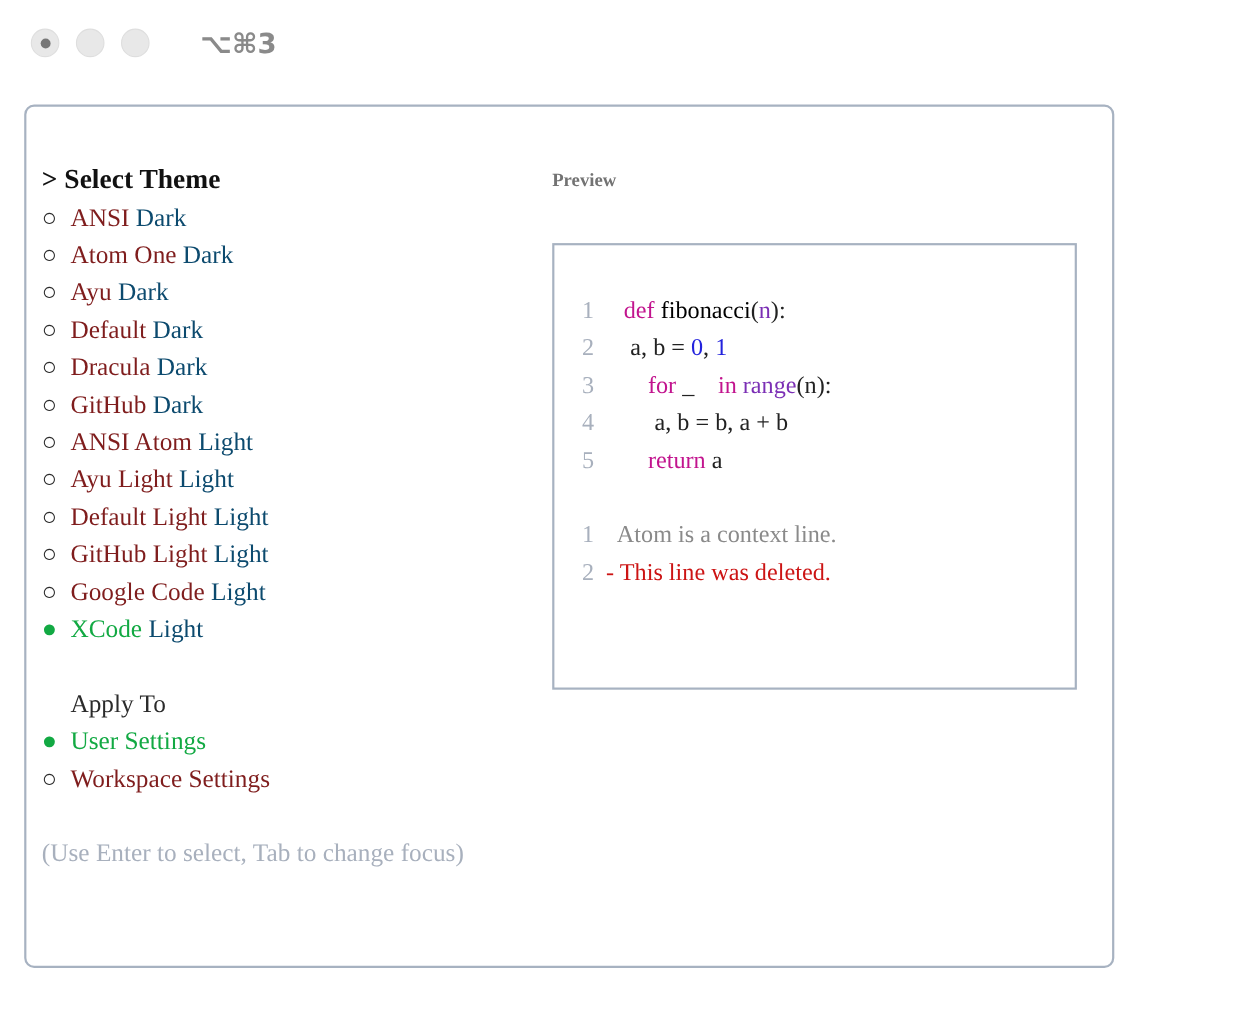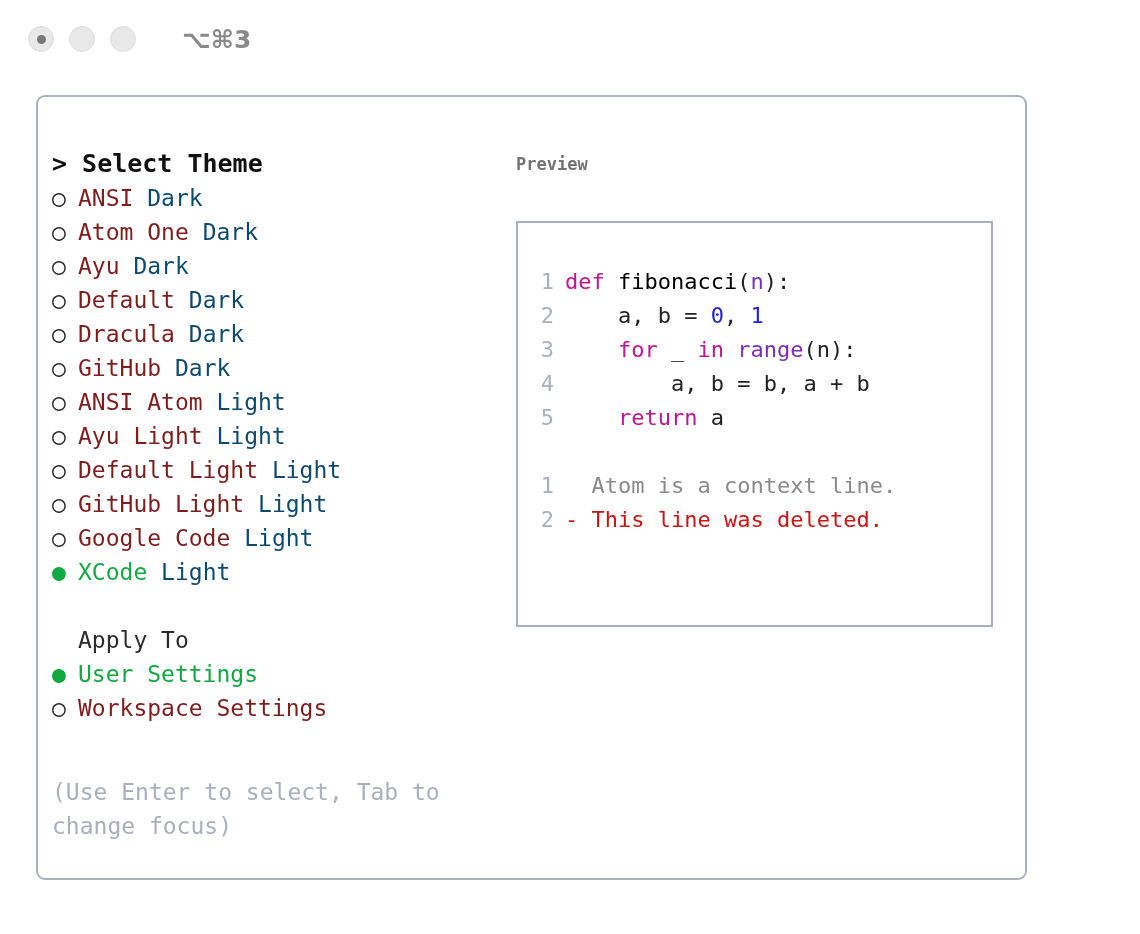--- a/index.html
+++ b/index.html
@@ -49,28 +49,29 @@
     font-size: 25px;
     font-weight: bold;
     color: #8a8a8a;
     letter-spacing: 0px;
     font-family: "DejaVu Sans", "Liberation Sans", sans-serif;
   }
 
   
   #panel {
     position: absolute;
-    left: 36px;
+    left: 22px;
     top: 95px;
     width: 991px;
     height: 785px;
     border: 2px solid #a7b2c1;
     border-radius: 9px;
     box-sizing: border-box;
     background: #ffffff;
+    font-family: Liberation Serif, serif;
   }
 
   #columns {
     position: absolute;
     left: 0; top: 0;
     width: 100%;
     height: 100%;
   }
 
   
@@ -108,21 +109,21 @@
     font-size: 23px;
     line-height: 34px;
     color: #2b2b2b;
     white-space: pre;
   }
   .sub-header .marker { color: transparent; }
 
   #apply-block { margin-top: 34px; }
 
   #hint {
-    margin-top: 50px;
+    margin-top: 34px;
     font-size: 23px;
     line-height: 34px;
     color: #a8b0bd;
     width: 410px;
   }
 
   
   #right-col {
     position: absolute;
     left: 478px;
@@ -150,21 +151,21 @@
     white-space: pre;
     color: #222222;
   }
   .lineno {
     display: inline-block;
     width: 22px;
     text-align: right;
     color: #a8b0bd;
     margin-right: 11px;
   }
-  .kw      { color: #c2148e; }
+  .kw      { color: #c2148e; margin-left: 16px; }
   .fn      { color: #000000; }
   .param   { color: #7b2fb5; }
   .num     { color: #2323dd; }
   .builtin { color: #7b2fb5; }
   .plain   { color: #222222; }
 
   .gap { height: 34px; }
 
   .diff-ctx { color: #8a8a8a; }
   .diff-del { color: #cc1414; }

